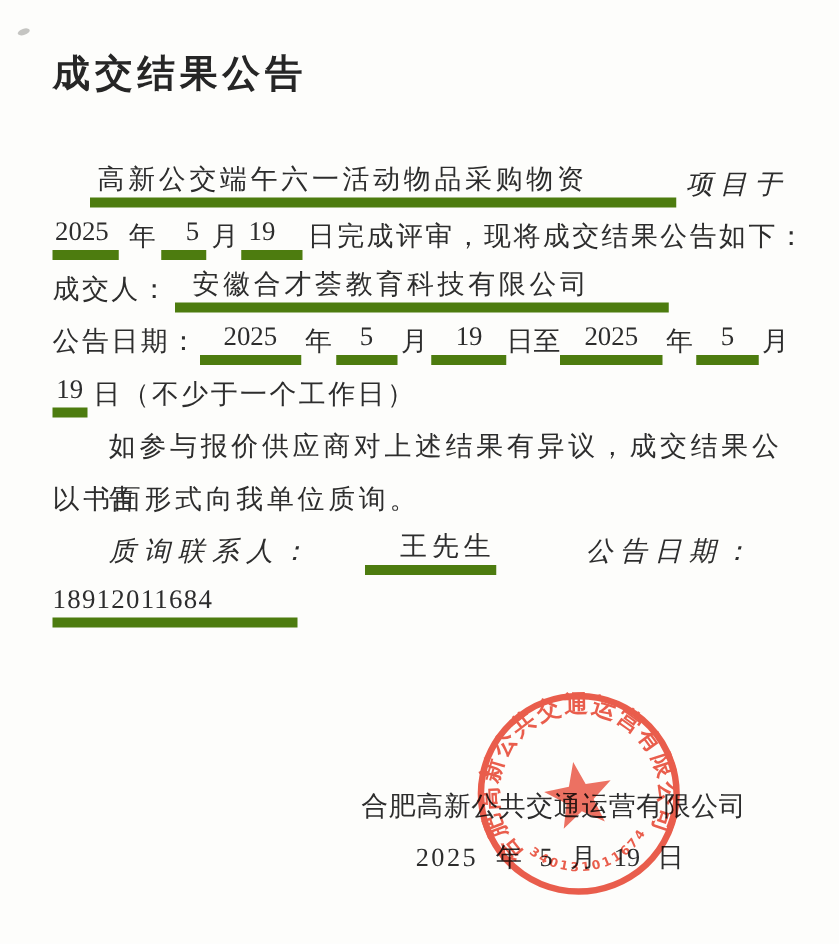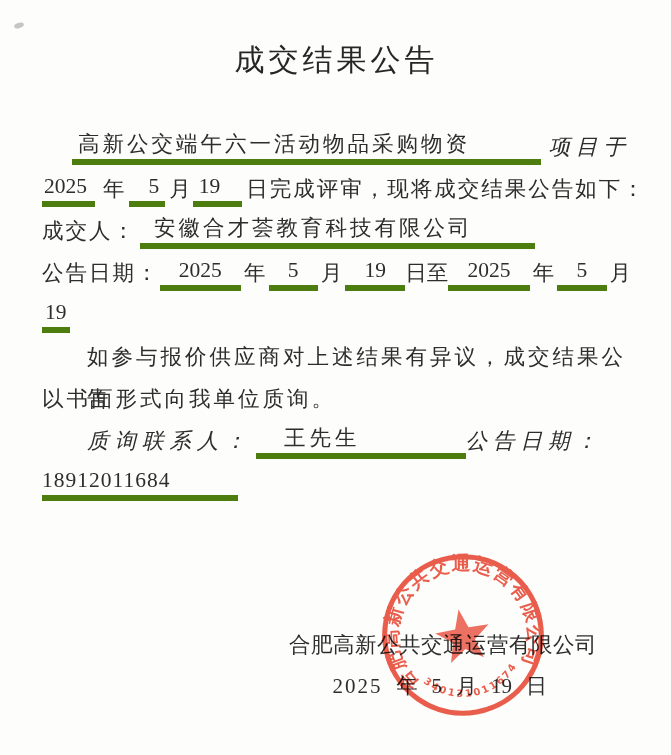--- a/index.html
+++ b/index.html
@@ -7,39 +7,38 @@
   body {
     width: 671px; height: 755px;
     background: #fdfdfb;
     font-family: "Liberation Serif", "DejaVu Serif", serif;
     color: #2d2d2d;
     position: relative;
     overflow: hidden;
   }
   .page { padding: 40px 40px 0 42px; position: relative; }
   .doc-title {
-    text-align: center;
     font-size: 30px;
-    font-weight: normal;
+    font-weight: bold;
     letter-spacing: 4px;
     color: #262626;
     margin: 2px 0 48px 0;
     line-height: 36px;
   }
   .line {
     display: flex;
     align-items: center;
     height: 42px;
     font-size: 21.5px;
     white-space: nowrap;
   }
   .line > span { line-height: 30px; display: inline-block; }
   .plain { line-height: 42px; font-size: 21.5px; letter-spacing: 3px; height: 42px; }
   .indent2 { padding-left: 45px; }
-  .u { border-bottom: 6px solid #4d7c0f; font-family: Liberation Serif, serif; }
+  .u { border-bottom: 8px solid #4d7c0f; font-family: Liberation Serif, serif; }
   .grow { flex: 1 1 auto; }
   .spacer { flex: 1 1 auto; }
   .ls2 { letter-spacing: 2px; }
   .ls3 { letter-spacing: 3px; }
   .ls4 { letter-spacing: 4px; }
   .ls6 { letter-spacing: 6px; font-style: italic; }
 
   
   .sig-company {
     margin-top: 120px;
@@ -111,26 +110,27 @@
     <span class="u grow" style="text-align:center; max-width:66px;">19</span>
     <span>日至</span>
     <span class="u grow" style="text-align:center; max-width:86px;">2025</span>
     <span style="margin:0 3px;">年</span>
     <span class="u grow" style="text-align:center; max-width:56px;">5</span>
     <span style="margin-left:3px;">月</span>
   </div>
 
   <div class="line">
     <span class="u" style="padding:0 3px;">19</span>
+    <span class="ls2" style="margin-left:5px;">日（不少于一个工作日）</span>
   </div>
 
   <div class="plain indent2">如参与报价供应商对上述结果有异议，成交结果公告</div>
   <div class="plain">以书面形式向我单位质询。</div>
 
-  <div class="line" style="padding-left:45px;">
+  <div class="line" style="padding-left:45px;gap:36px;">
     <span class="ls6">质询联系人：</span>
     <span class="u ls4" style="width:226px; padding-left:28px; margin-left:4px;">王先生</span>
     <span class="spacer"></span>
     <span class="ls6" style="margin-right:28px;">公告日期：</span>
   </div>
 
   <div class="line">
     <span class="u" style="width:196px; letter-spacing:1px;">18912011684</span>
   </div>
 

